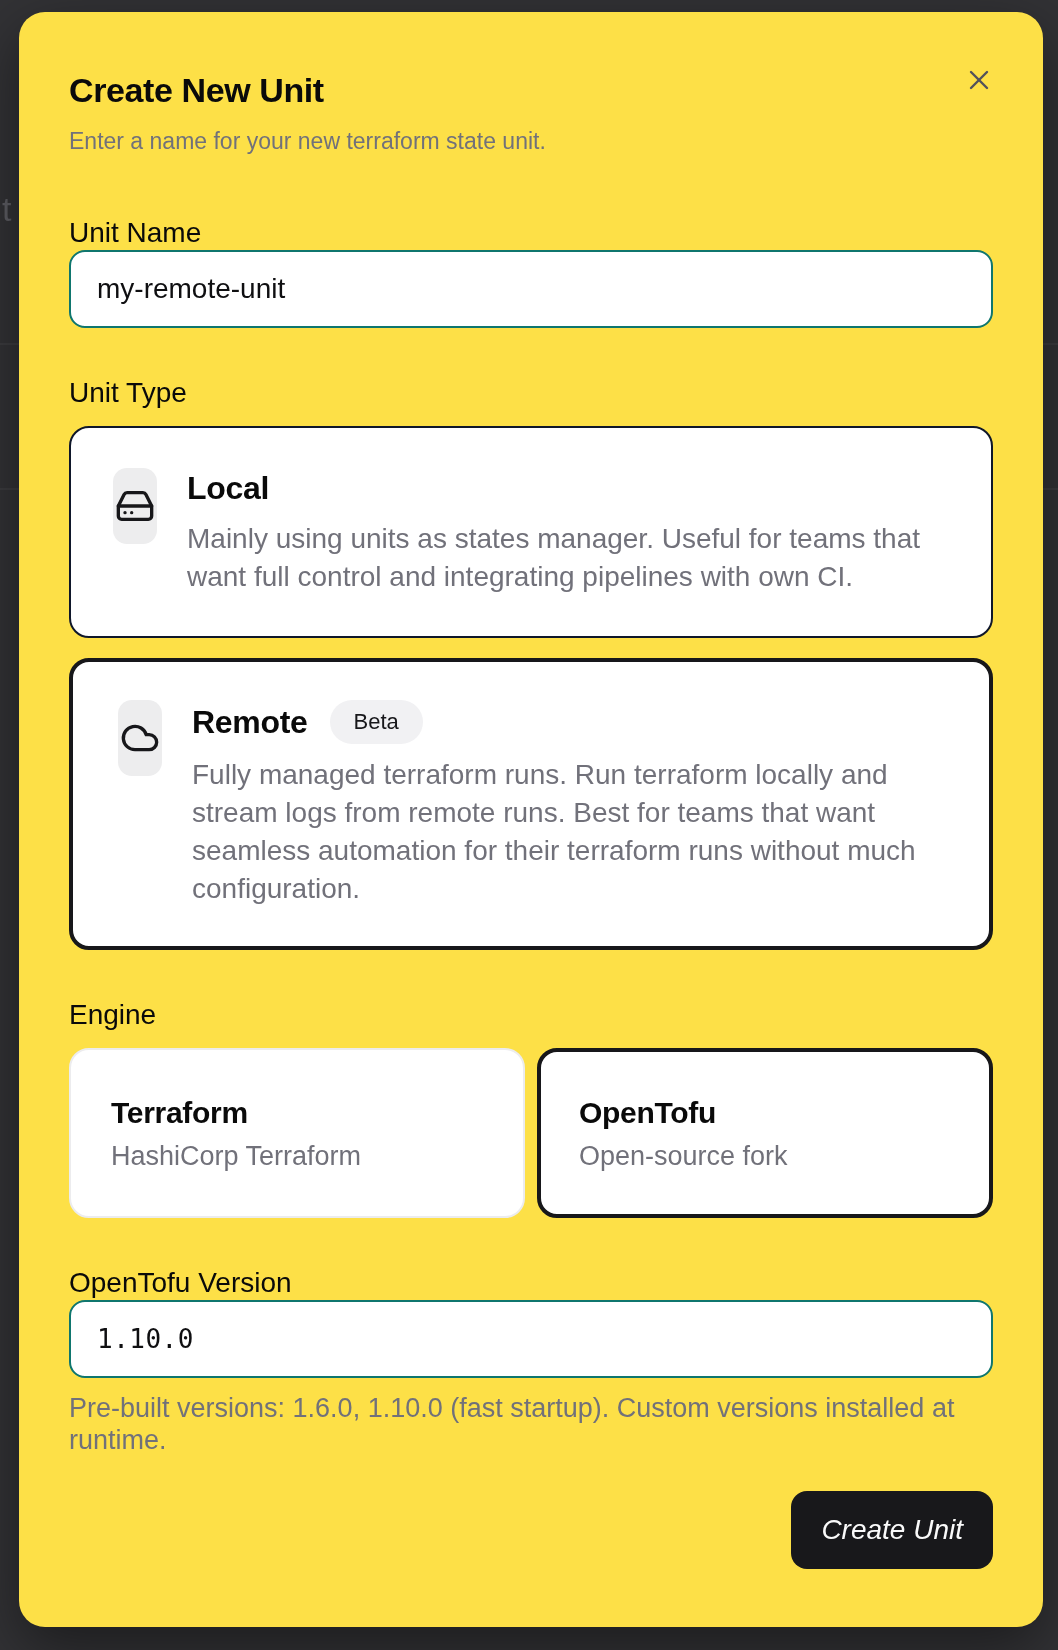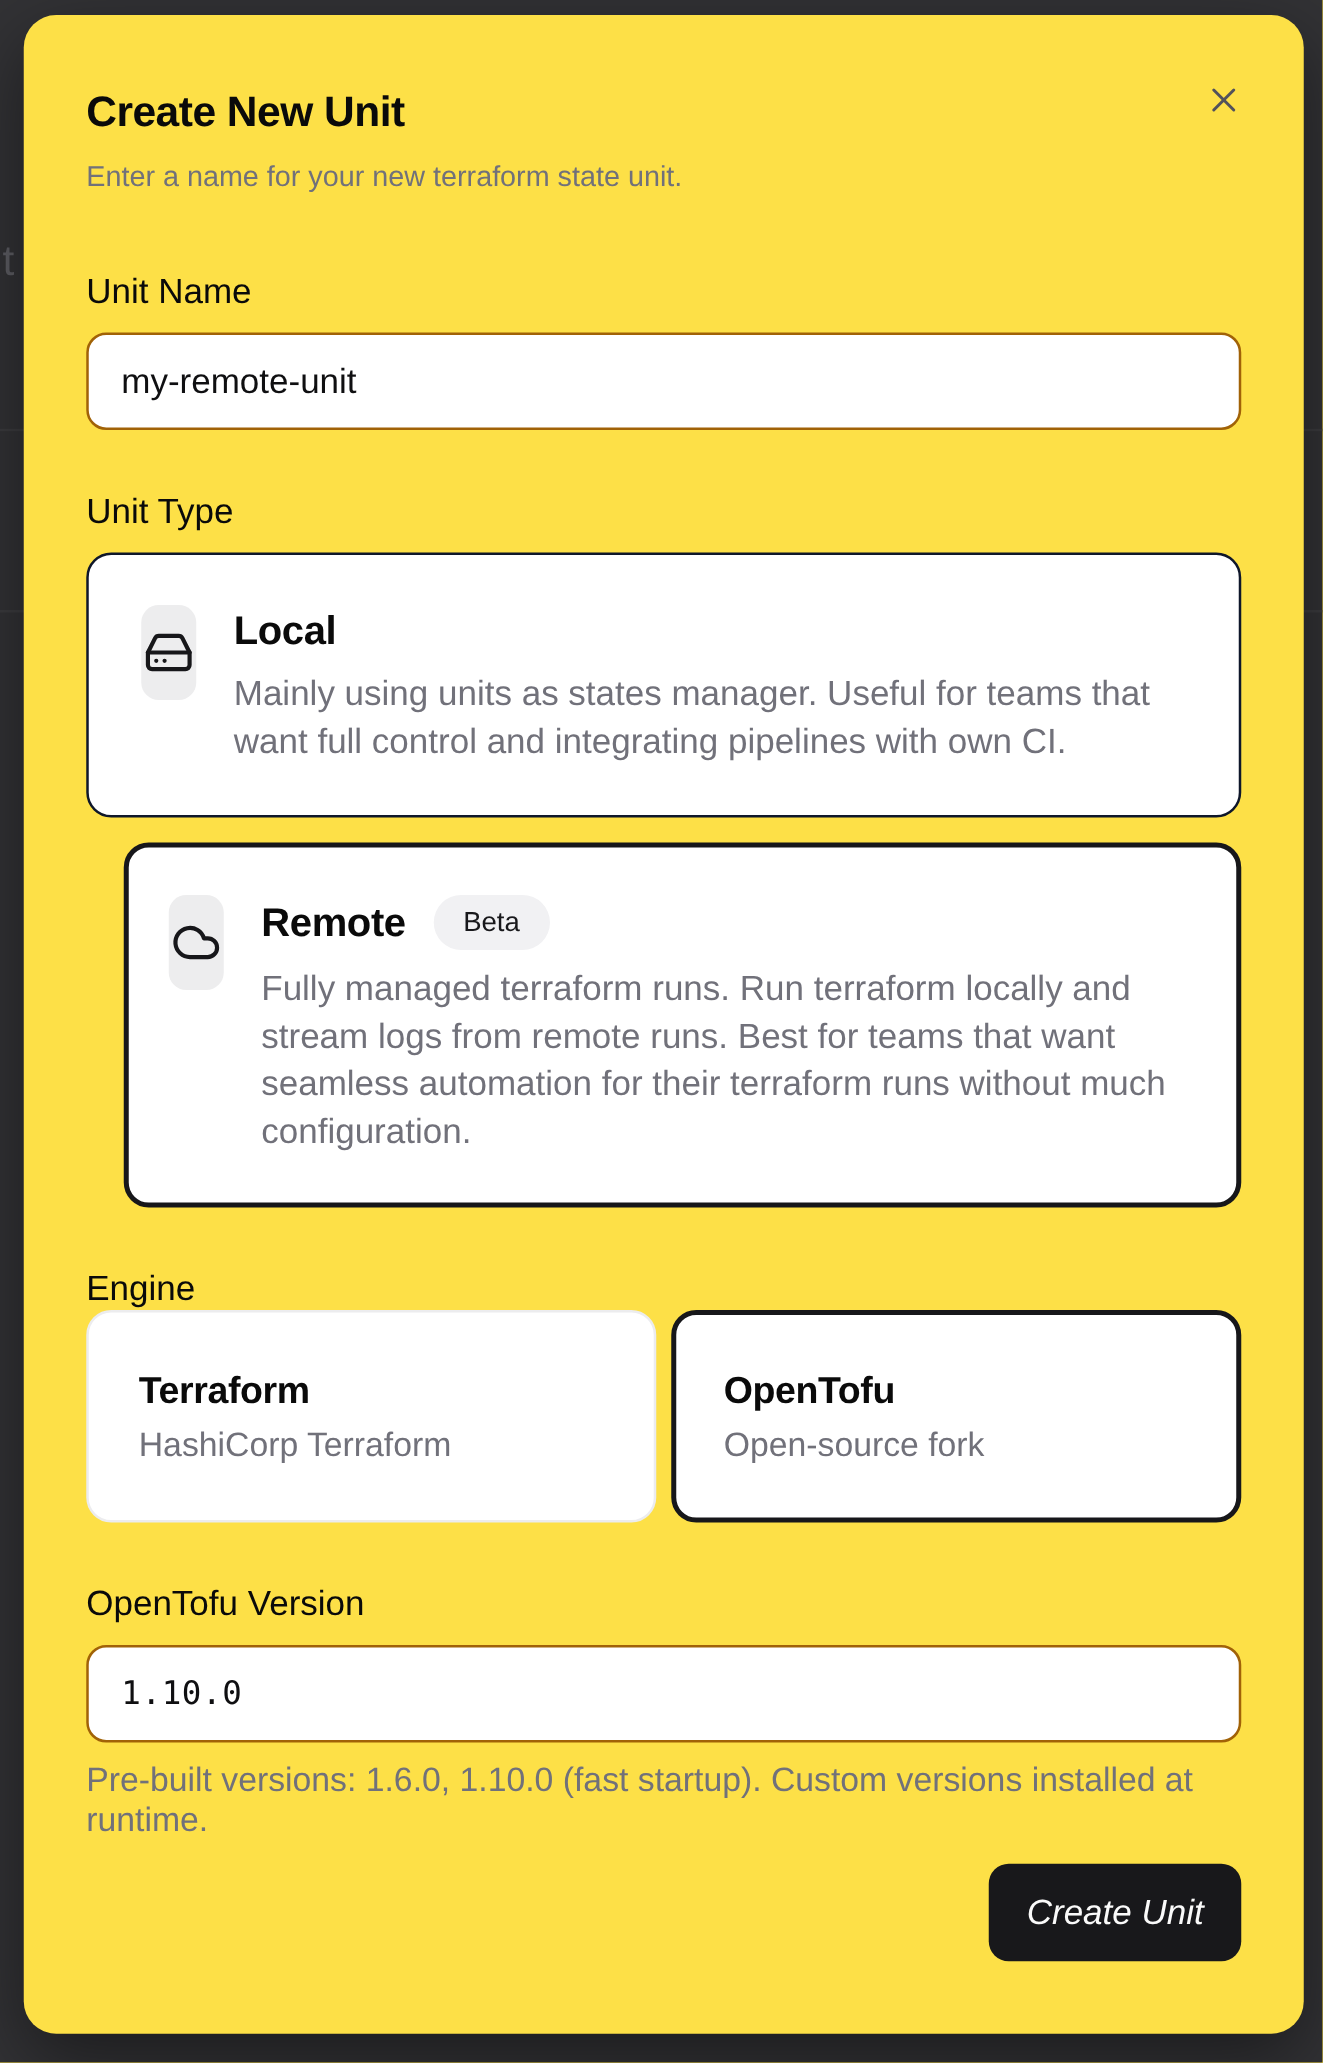--- a/index.html
+++ b/index.html
@@ -40,55 +40,55 @@
   }
   .modal-subtitle{
     font-size:23px;color:#71717a;line-height:34px;margin:14px 0 0 0;
   }
   .section-label{
     font-size:28px;color:#0a0a0a;line-height:34px;
   }
   .mt-header{margin-top:58px;}
   .mt-section{margin-top:48px;}
   .text-input{
-    margin-top:16px;width:100%;box-sizing:border-box;
-    height:78px;border:2px solid #a16207;border-radius:16px;
+    width:100%;box-sizing:border-box;
+    height:78px;border:2px solid #0f766e;border-radius:16px;
     padding:0 26px;font-size:28px;color:#0f0f11;background:#fff;
     font-family:"Liberation Sans",sans-serif;outline:none;
   }
   .text-input.mono{
     font-family:"DejaVu Sans Mono",monospace;font-size:26px;letter-spacing:.5px;
   }
   
   .type-card{
     margin-top:16px;box-sizing:border-box;
     border:2px solid #0f172a;border-radius:20px;
     padding:40px 42px;display:flex;gap:30px;align-items:flex-start;
     background:#fff;cursor:pointer;
   }
   .type-card + .type-card{margin-top:20px;}
-  .type-card.selected{border:4px solid #17171a;padding:38px 32px;margin-left:30px;}
+  .type-card.selected{border:4px solid #17171a;padding:38px 45px;}
   .icon-box{
     flex:0 0 44px;width:44px;height:76px;border-radius:14px;
     background:#ededee;display:flex;align-items:center;justify-content:center;
   }
   .icon-box svg{display:block;}
   .type-body{flex:1;min-width:0;}
   .type-title-row{display:flex;align-items:center;gap:22px;}
   .type-title{font-size:32px;font-weight:700;color:#0a0a0a;line-height:40px;letter-spacing:-.3px;}
   .beta-badge{
     background:#f1f1f3;border-radius:999px;
     font-size:22px;font-weight:400;color:#18181b;
     padding:10px 24px;line-height:24px;
   }
   .type-desc{
     margin-top:12px;font-size:28px;color:#71717a;line-height:38px;
   }
   
-  .engine-grid{display:grid;grid-template-columns:1fr 1fr;gap:12px;}
+  .engine-grid{margin-top:16px;display:grid;grid-template-columns:1fr 1fr;gap:12px;}
   .engine-card{
     box-sizing:border-box;border:2px solid #ececee;border-radius:20px;
     padding:44px 40px;background:#fff;cursor:pointer;
   }
   .engine-card.selected{border:4px solid #17171a;padding:42px 38px;}
   .engine-title{font-size:30px;font-weight:700;color:#0a0a0a;line-height:38px;letter-spacing:-.3px;}
   .engine-sub{margin-top:8px;font-size:27px;color:#71717a;line-height:32px;}
   
   .helper-text{margin-top:14px;font-size:27px;color:#71717a;line-height:32px;}
   .modal-footer{margin-top:auto;display:flex;justify-content:flex-end;padding-bottom:12px;}

